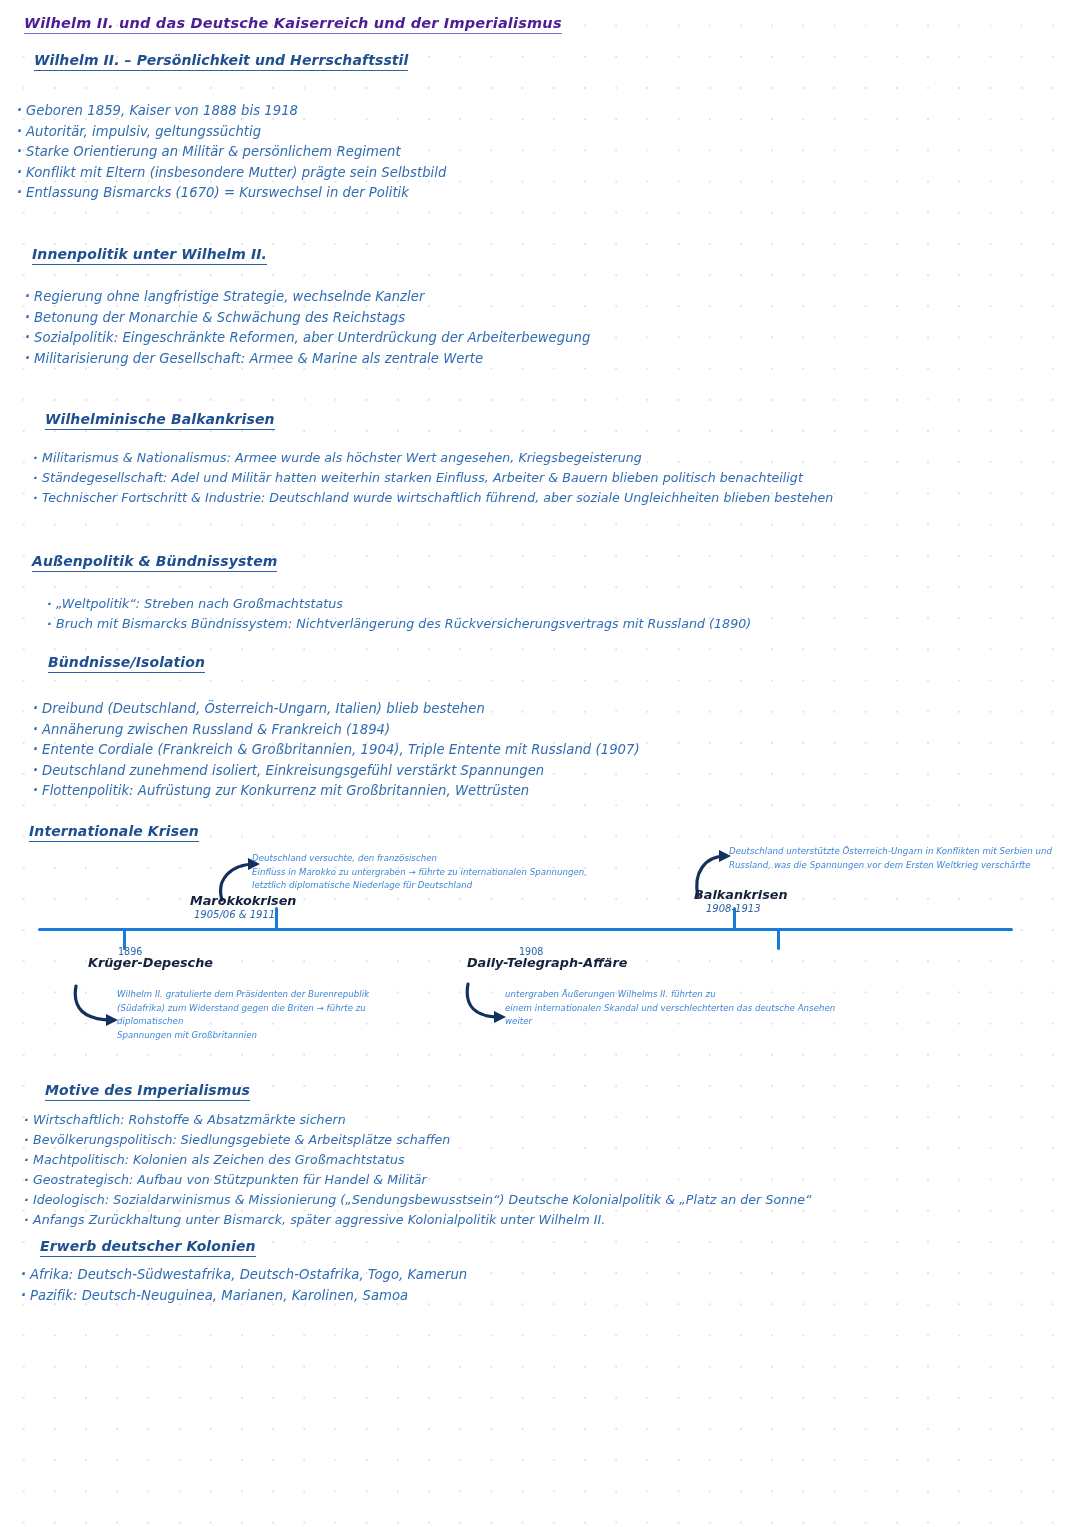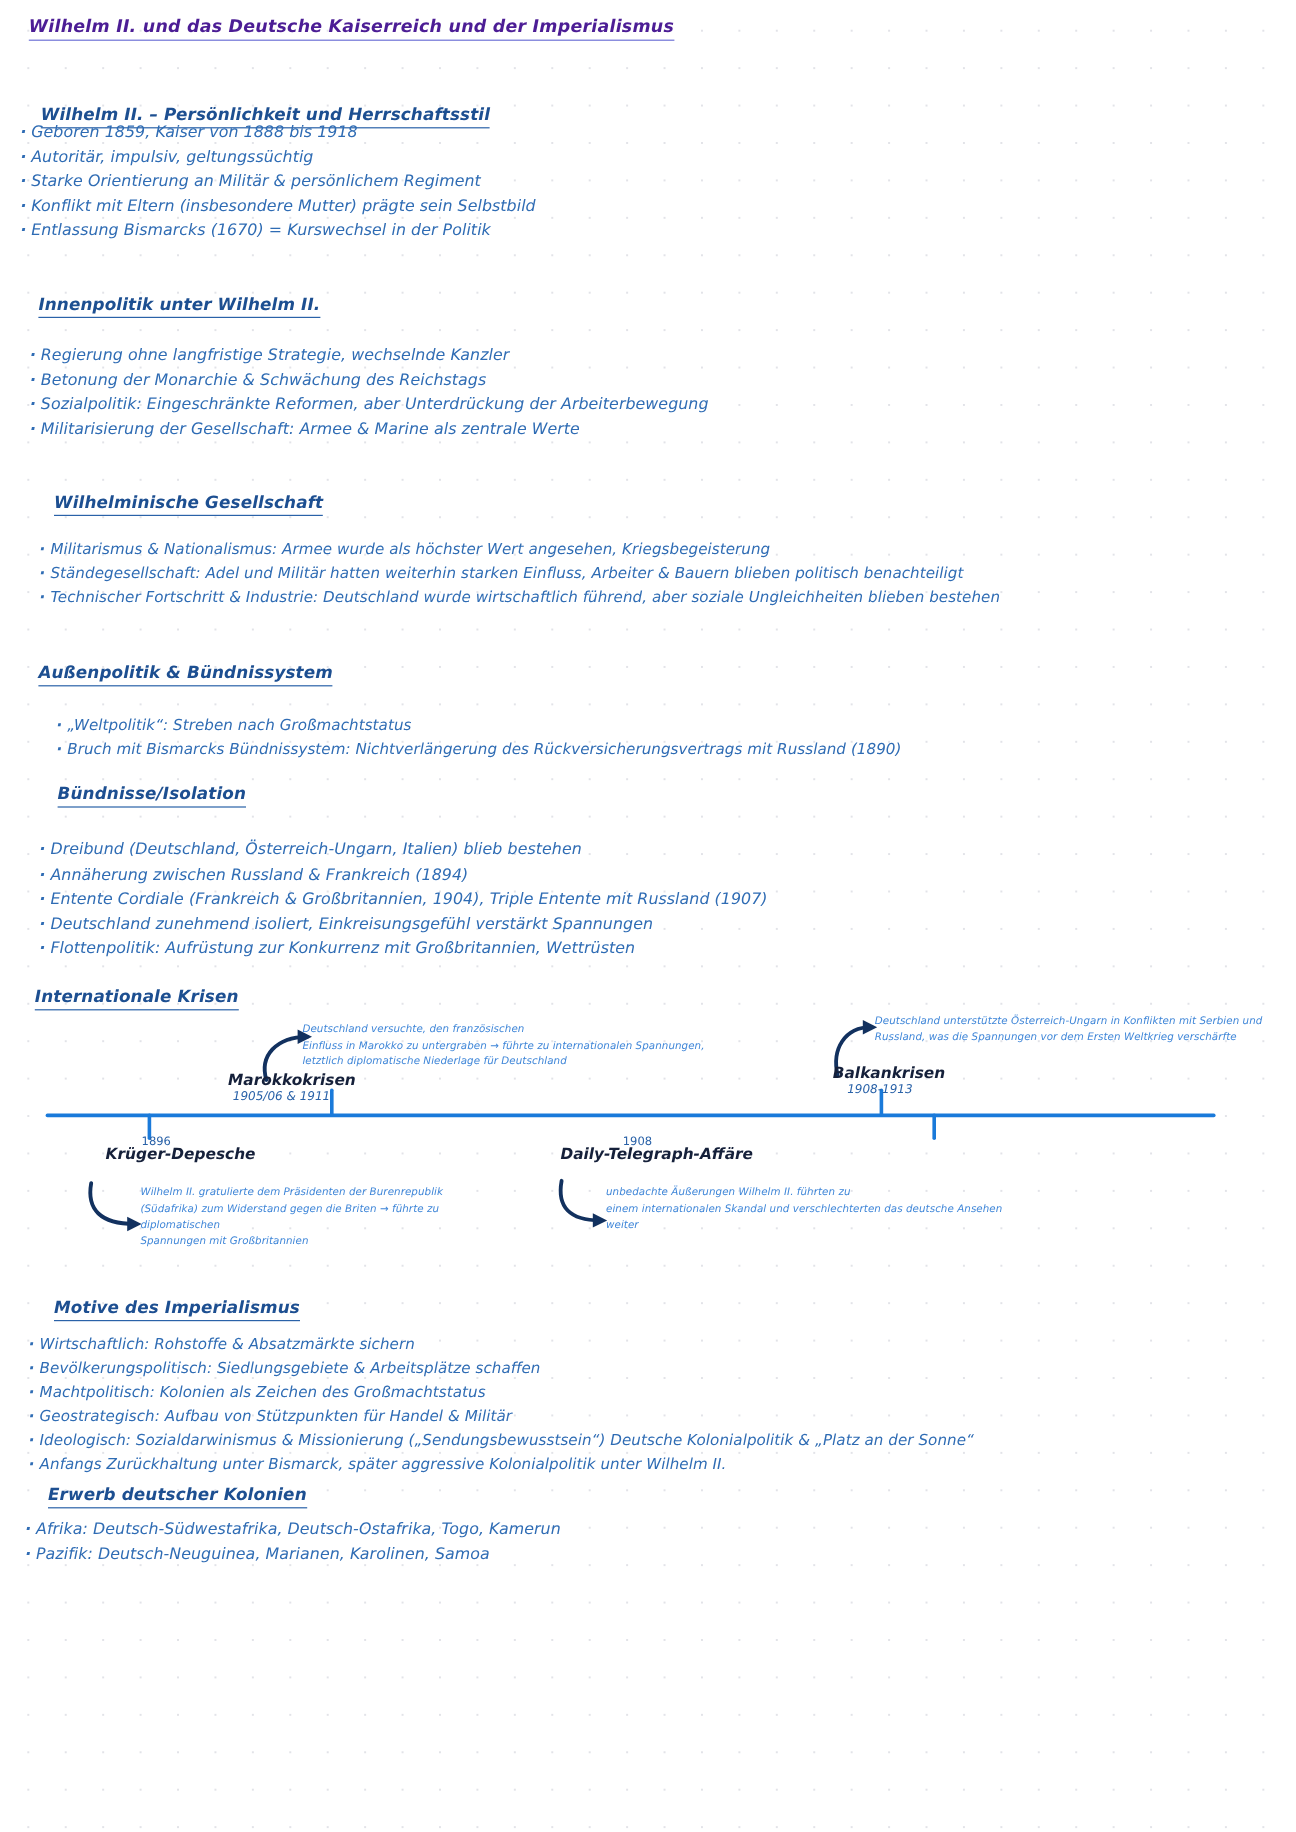--- a/index.html
+++ b/index.html
@@ -130,42 +130,42 @@
   }
   .tl-arrow {
     position: absolute;
   }
 </style>
 </head>
 <body>
 
 <div class="doc-title">Wilhelm II. und das Deutsche Kaiserreich und der Imperialismus</div>
 
-<div class="h-sec" style="left:34px; top:52px;margin-top:36px;">Wilhelm II. – Persönlichkeit und Herrschaftsstil</div>
+<div class="h-sec" style="left:34px; top:52px;">Wilhelm II. – Persönlichkeit und Herrschaftsstil</div>
 <div class="bullets" style="left:26px; top:101px;">
   <ul>
     <li>Geboren 1859, Kaiser von 1888 bis 1918</li>
     <li>Autoritär, impulsiv, geltungssüchtig</li>
     <li>Starke Orientierung an Militär &amp; persönlichem Regiment</li>
     <li>Konflikt mit Eltern (insbesondere Mutter) prägte sein Selbstbild</li>
     <li>Entlassung Bismarcks (1670) = Kurswechsel in der Politik</li>
   </ul>
 </div>
 
 <div class="h-sec" style="left:32px; top:246px;">Innenpolitik unter Wilhelm II.</div>
 <div class="bullets" style="left:34px; top:287px;">
   <ul>
     <li>Regierung ohne langfristige Strategie, wechselnde Kanzler</li>
     <li>Betonung der Monarchie &amp; Schwächung des Reichstags</li>
     <li>Sozialpolitik: Eingeschränkte Reformen, aber Unterdrückung der Arbeiterbewegung</li>
     <li>Militarisierung der Gesellschaft: Armee &amp; Marine als zentrale Werte</li>
   </ul>
 </div>
 
-<div class="h-sec" style="left:45px; top:411px;">Wilhelminische Gesellschaft</div>
+<div class="h-sec" style="left:45px; top:411px;">Wilhelminische Balkankrisen</div>
 <div class="bullets tight" style="left:42px; top:448px;">
   <ul>
     <li>Militarismus &amp; Nationalismus: Armee wurde als höchster Wert angesehen, Kriegsbegeisterung</li>
     <li>Ständegesellschaft: Adel und Militär hatten weiterhin starken Einfluss, Arbeiter &amp; Bauern blieben politisch benachteiligt</li>
     <li>Technischer Fortschritt &amp; Industrie: Deutschland wurde wirtschaftlich führend, aber soziale Ungleichheiten blieben bestehen</li>
   </ul>
 </div>
 
 <div class="h-sec" style="left:32px; top:553px;">Außenpolitik &amp; Bündnissystem</div>
 <div class="bullets tight" style="left:56px; top:594px;">
@@ -233,21 +233,21 @@
     <div>Spannungen mit Großbritannien</div>
   </div>
 
   <div class="tl-year" style="left:519px; top:126px;">1908</div>
   <div class="tl-event-label" style="left:467px; top:135px;">Daily-Telegraph-Affäre</div>
   <svg class="tl-arrow" style="left:462px; top:160px;" width="60" height="48" viewBox="0 0 60 48">
     <path d="M6 4 C 2 26, 13 37, 38 37" fill="none" stroke="#12315f" stroke-width="3.2" stroke-linecap="round"></path>
     <path d="M32 31 L 44 37 L 32 43 Z" fill="#12315f"></path>
   </svg>
   <div class="tl-note" style="left:505px; top:168px; width:340px;">
-    <div>unbedachte Äußerungen Wilhelm II. führten zu</div>
+    <div>untergraben Äußerungen Wilhelms II. führten zu</div>
     <div>einem internationalen Skandal und verschlechterten das deutsche Ansehen</div>
     <div>weiter</div>
   </div>
 </div>
 
 <div class="h-sec" style="left:45px; top:1082px;">Motive des Imperialismus</div>
 <div class="bullets tight" style="left:33px; top:1110px;">
   <ul>
     <li>Wirtschaftlich: Rohstoffe &amp; Absatzmärkte sichern</li>
     <li>Bevölkerungspolitisch: Siedlungsgebiete &amp; Arbeitsplätze schaffen</li>

